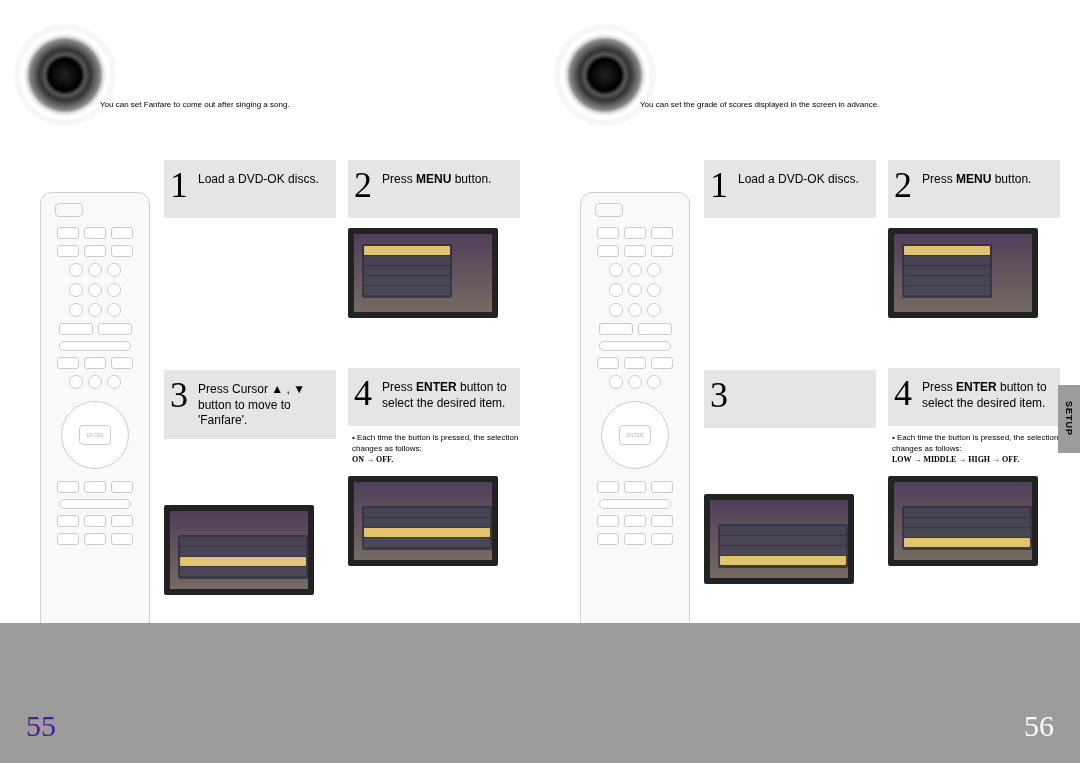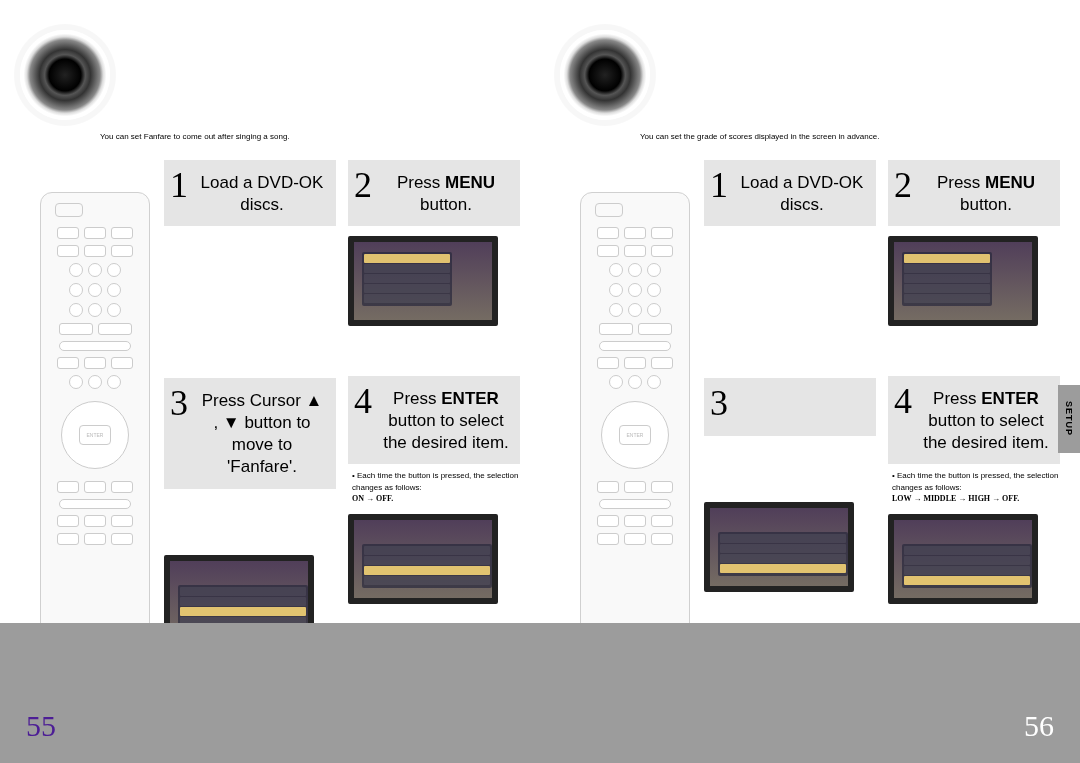--- a/index.html
+++ b/index.html
@@ -44,21 +44,20 @@
     left: 78px;
     top: 26px;
     letter-spacing: -0.5px;
   }
   .page-subtitle {
     position: absolute;
     left: 80px;
     top: 70px;
     font-size: 8px;
     color: #000;
-    margin-top: 32px;
   }
   .content {
     position: absolute;
     top: 160px;
     left: 40px;
     right: 20px;
     display: flex;
     gap: 14px;
   }
   .remote {
@@ -151,25 +150,24 @@
   }
   .step-num {
     font-size: 36px;
     font-weight: normal;
     color: #000;
     line-height: 0.95;
     font-family: "Times New Roman", serif;
     min-width: 24px;
   }
   .step-text {
-    font-size: 17px;
+    font-size: 12px;
     color: #000;
     line-height: 1.3;
     padding-top: 4px;
-    text-align: center;
   }
   .step-text b { font-weight: bold; }
   .note {
     font-size: 8px;
     color: #000;
     line-height: 1.4;
     padding-left: 4px;
   }
   .screenshot {
     width: 150px;

